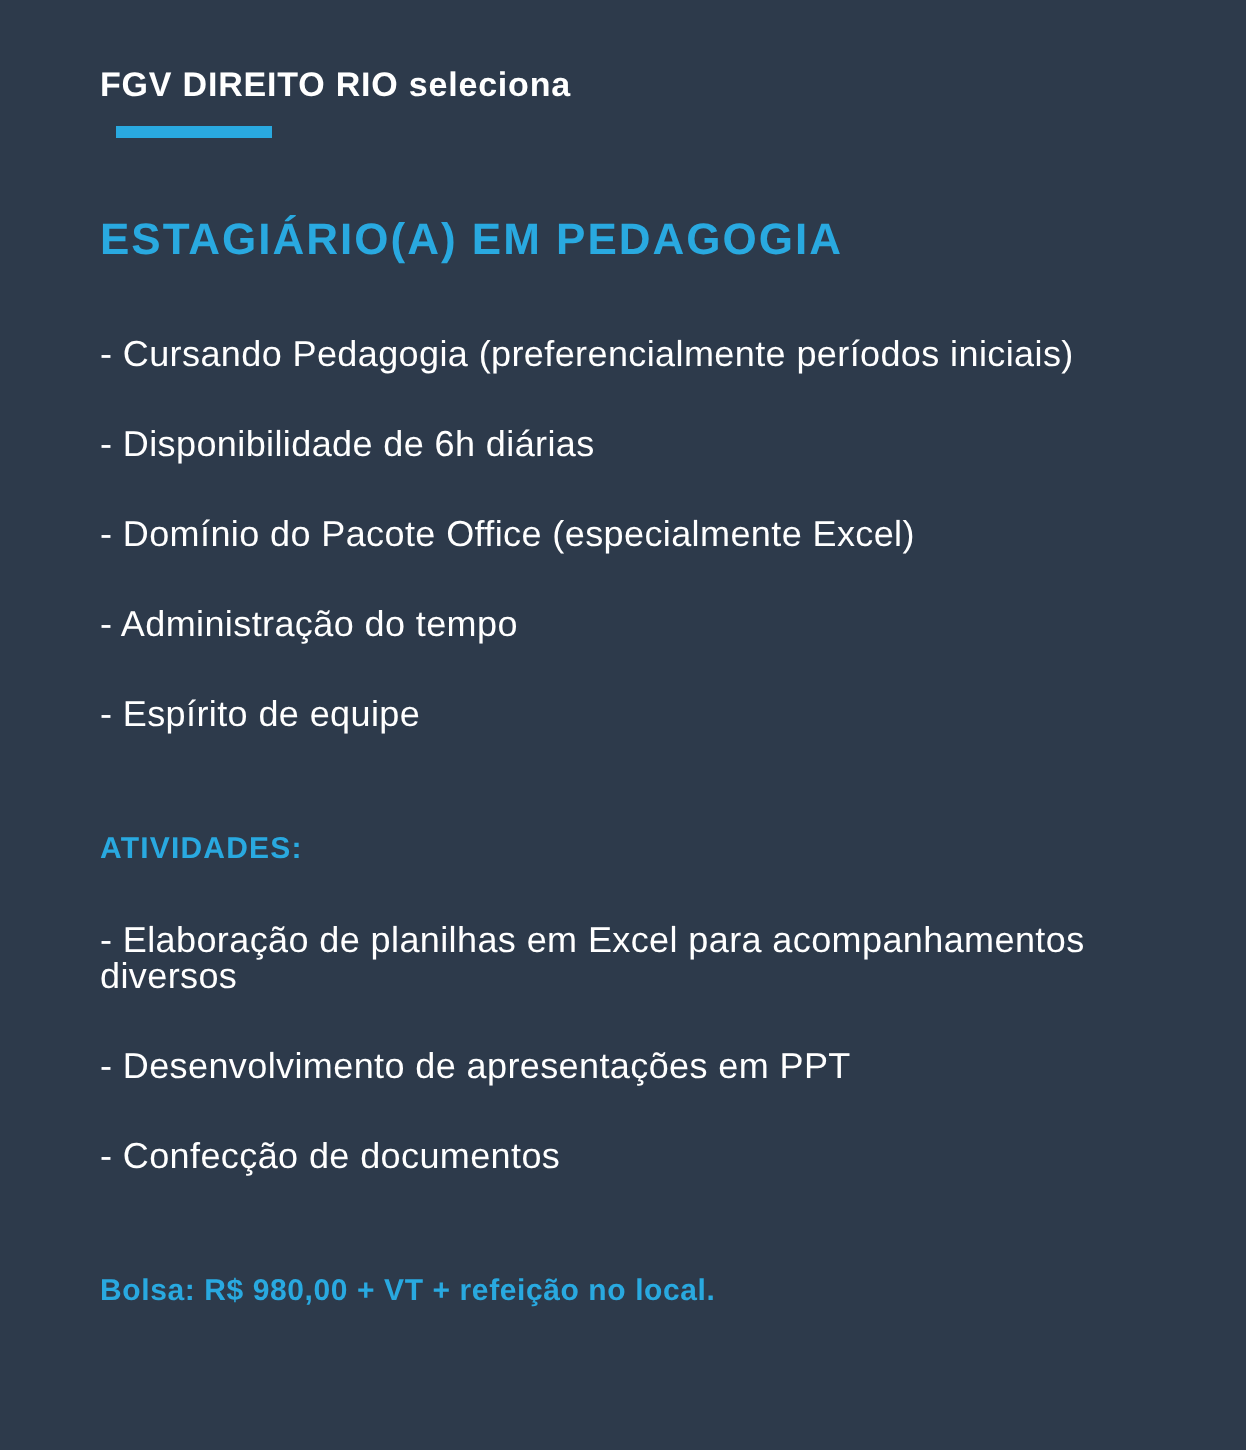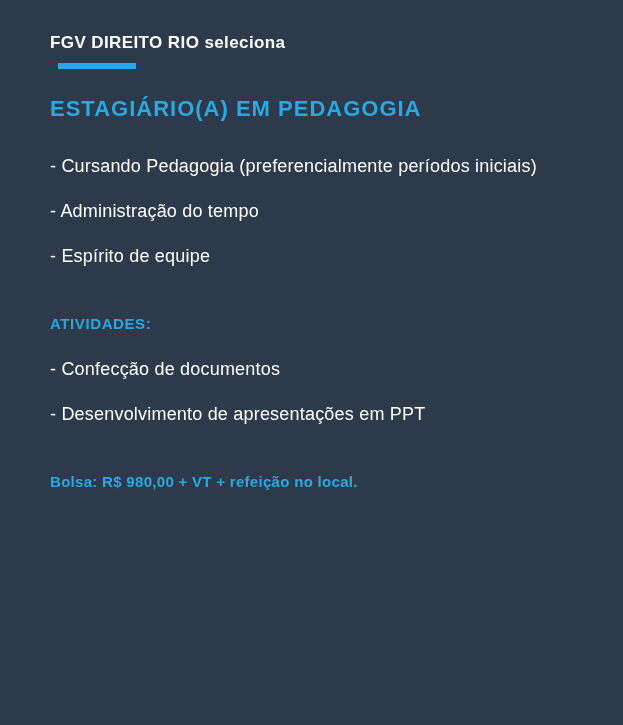--- a/index.html
+++ b/index.html
@@ -26,21 +26,21 @@
     height: 6px;
     background: #29a9e0;
     margin: 10px 0 0 8px;
   }
   .position-title {
     color: #29a9e0;
     font-size: 22px;
     font-weight: 700;
     letter-spacing: 1px;
     line-height: 26px;
-    margin-top: 27px;
+    margin-top: 38px;
   }
   .section-requisitos { margin-top: 35px; }
   .section-atividades { margin-top: 50px; }
   .section-heading {
     color: #29a9e0;
     font-size: 15px;
     font-weight: 700;
     letter-spacing: 0.6px;
     line-height: 18px;
   }
@@ -77,27 +77,30 @@
 <div class="poster">
 
   <header>
     <h1 class="org-title">FGV DIREITO RIO seleciona</h1>
     <div class="accent-bar"></div>
     <h2 class="position-title">ESTAGIÁRIO(A) EM PEDAGOGIA</h2>
   </header>
 
   <section class="section-requisitos">
     <p class="item">- Cursando Pedagogia (preferencialmente períodos iniciais)</p>
+    <p class="item">- Disponibilidade de 6h diárias</p>
+    <p class="item">- Domínio do Pacote Office (especialmente Excel)</p>
     <p class="item">- Administração do tempo</p>
     <p class="item">- Espírito de equipe</p>
   </section>
 
   <section class="section-atividades">
     <h3 class="section-heading">ATIVIDADES:</h3>
+    <p class="item">- Elaboração de planilhas em Excel para acompanhamentos diversos</p>
+    <p class="item">- Desenvolvimento de apresentações em PPT</p>
     <p class="item">- Confecção de documentos</p>
-    <p class="item">- Desenvolvimento de apresentações em PPT</p>
   </section>
 
   <footer class="footer">
     <p class="stipend">Bolsa: R$ 980,00 + VT + refeição no local.</p>
   </footer>
 
 </div>
 
 </body></html>

